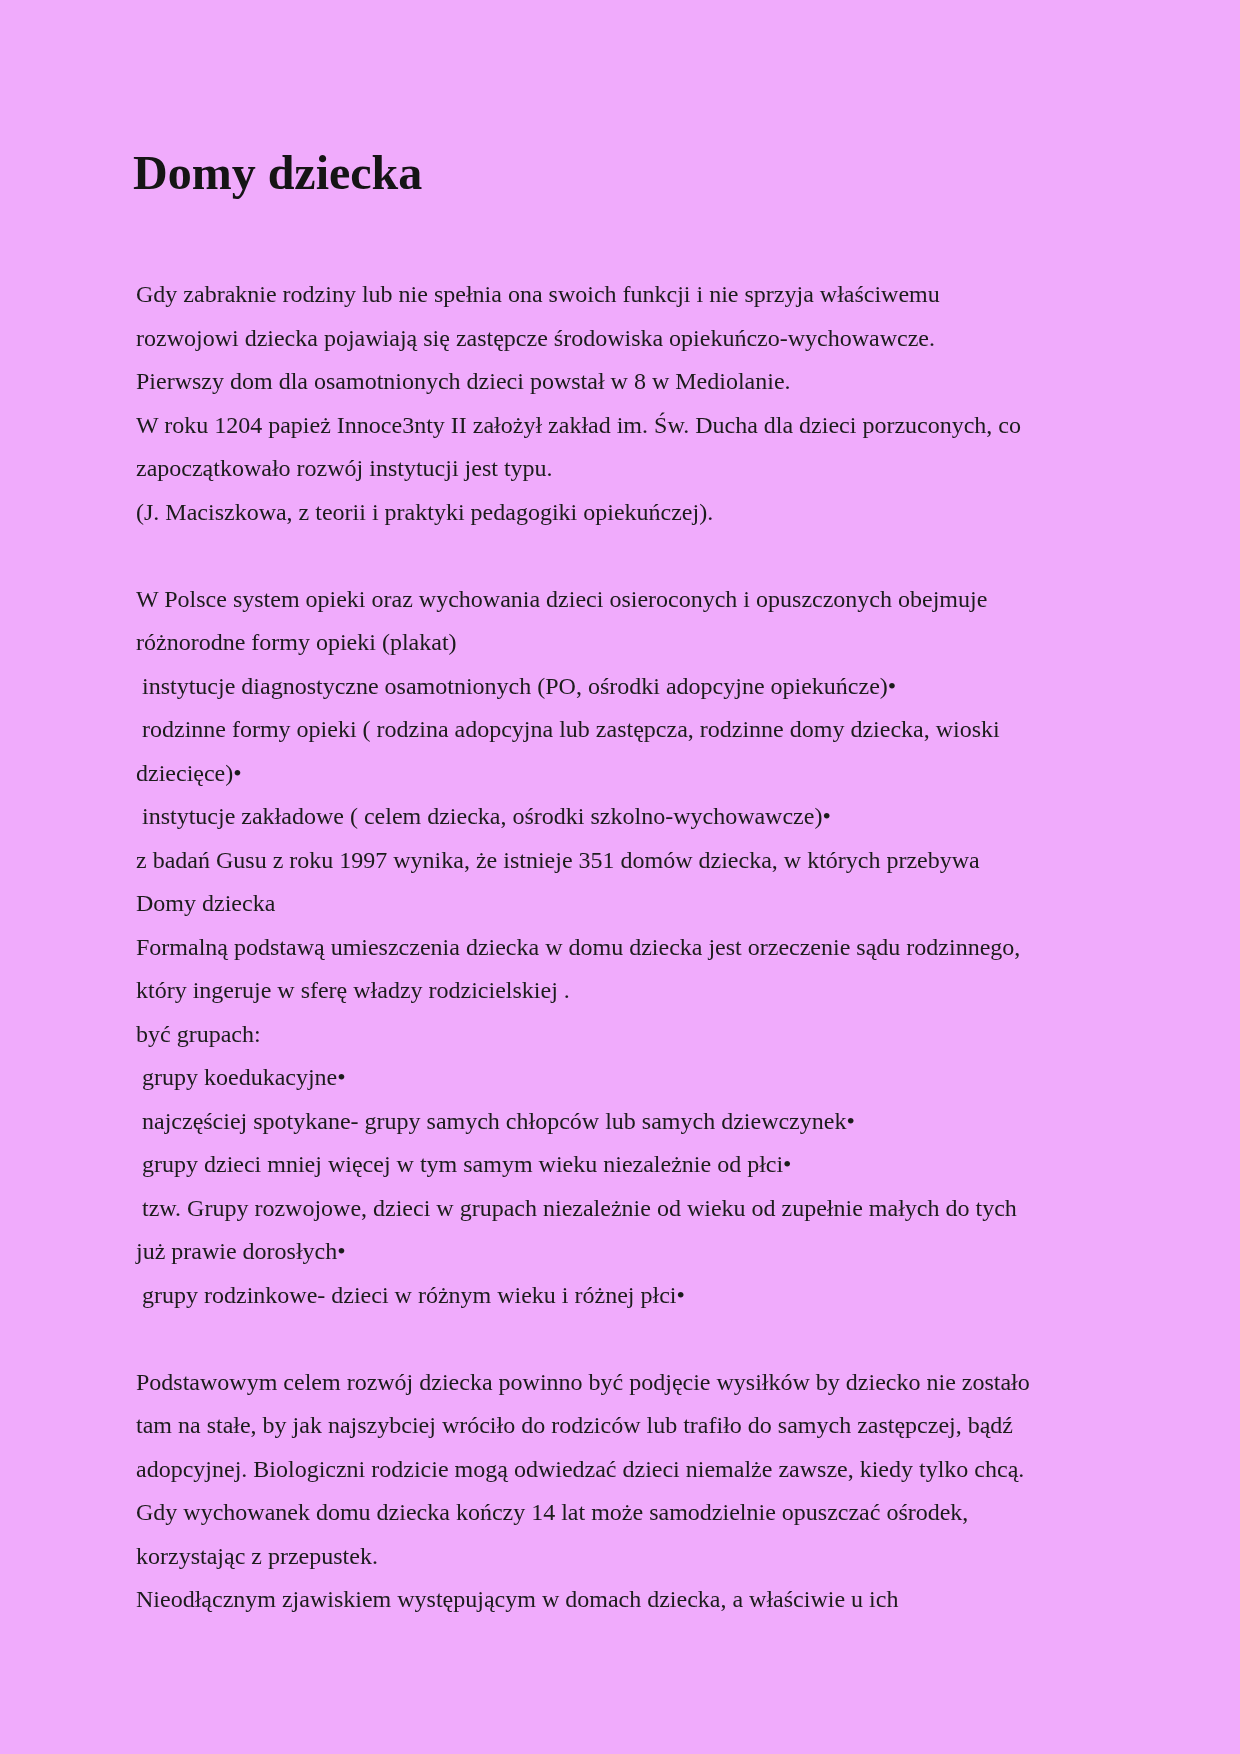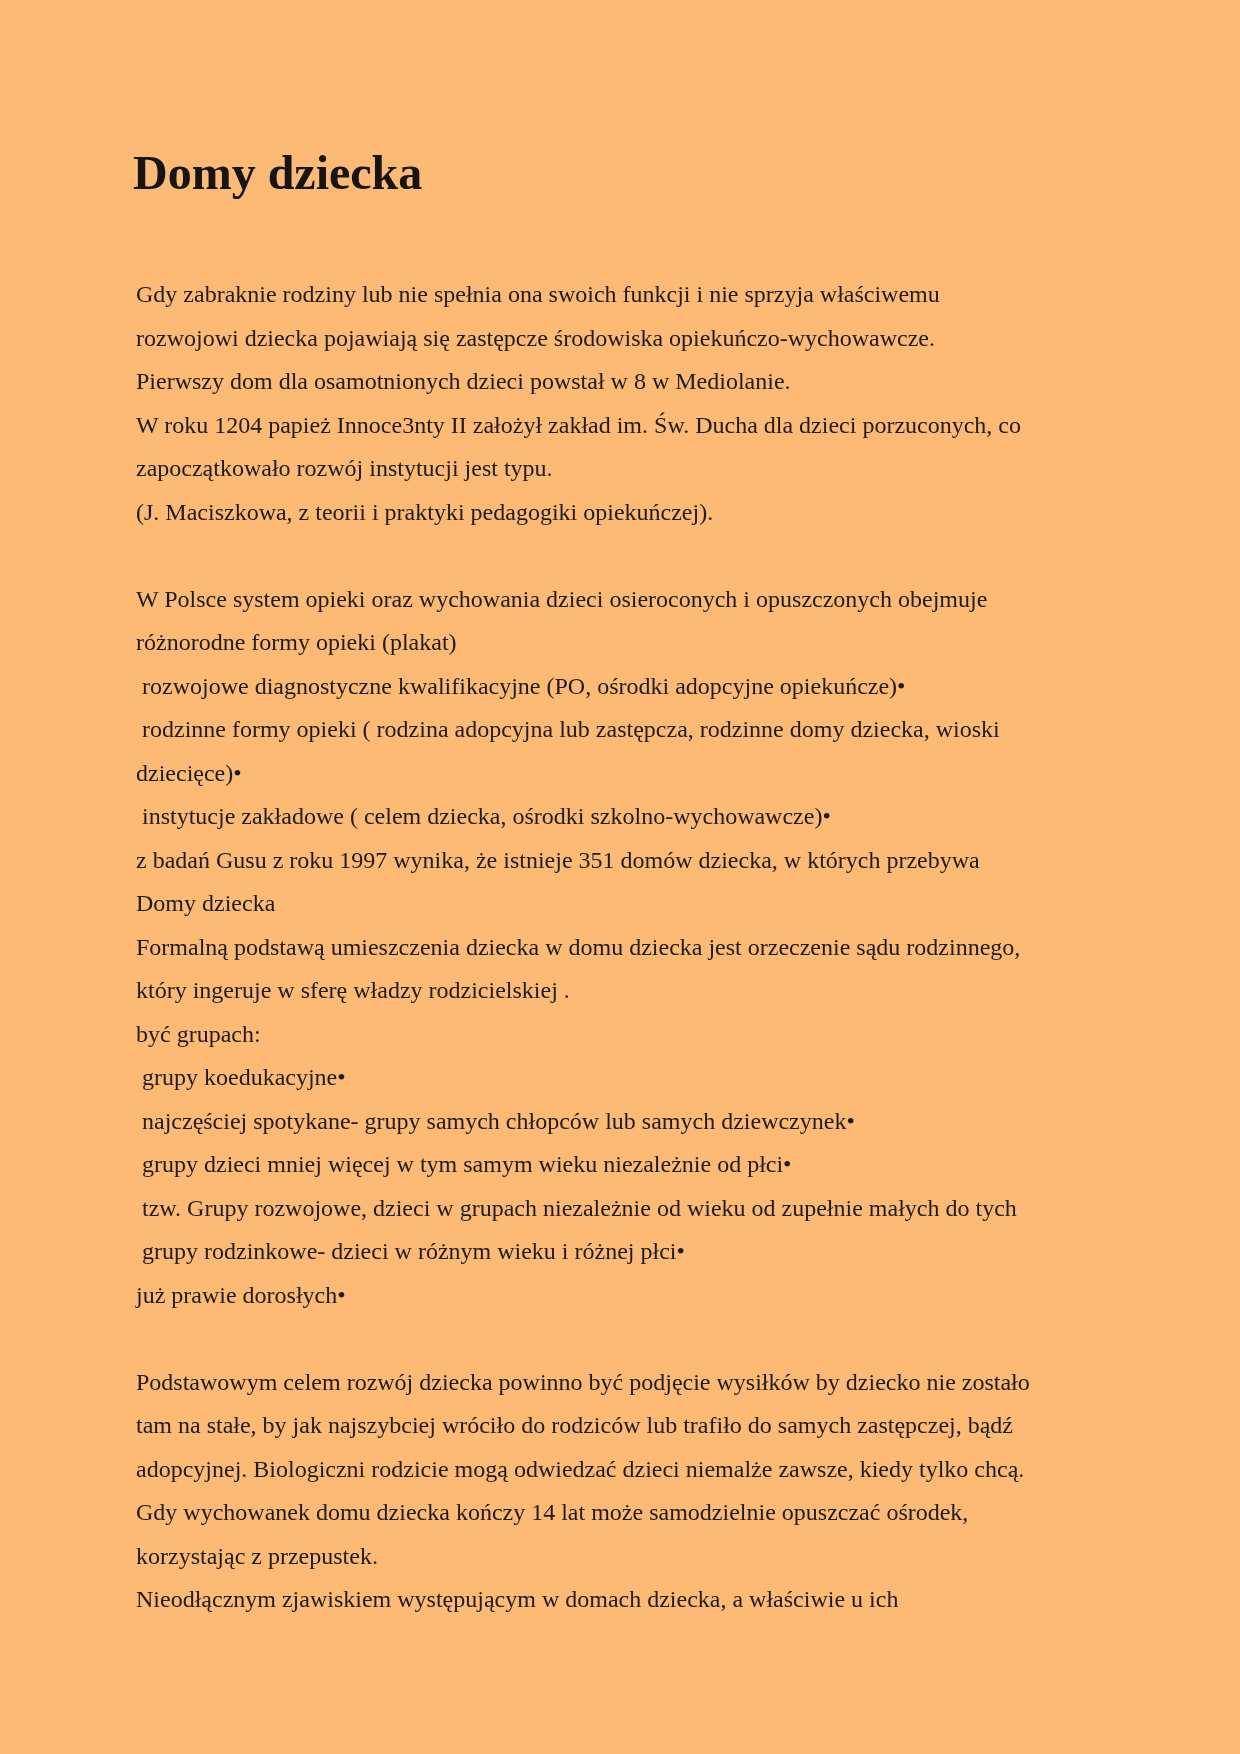--- a/index.html
+++ b/index.html
@@ -14,21 +14,21 @@
     position: relative;
     font-family: "Liberation Serif", "DejaVu Serif", serif;
     color: #1c1c1c;
     overflow: hidden;
   }
   .page {
     box-sizing: border-box;
     width: 1240px;
     height: 1754px;
     padding: 145px 60px 0 133px;
-    background: #fdba74;
+    background: #f0abfc;
   }
   .doc-title {
     font-size: 48px;
     font-weight: bold;
     line-height: 56px;
     margin: 0 0 73px 0;
     letter-spacing: 0px;
     color: #151515;
   }
   .doc-body {
@@ -51,35 +51,35 @@
   <div class="doc-body">
       <p class="line">Gdy zabraknie rodziny lub nie spełnia ona swoich funkcji i nie sprzyja właściwemu</p>
       <p class="line">rozwojowi dziecka pojawiają się zastępcze środowiska opiekuńczo-wychowawcze.</p>
       <p class="line">Pierwszy dom dla osamotnionych dzieci powstał w 8 w Mediolanie.</p>
       <p class="line">W roku 1204 papież Innoce3nty II założył zakład im. Św. Ducha dla dzieci porzuconych, co</p>
       <p class="line">zapoczątkowało rozwój instytucji jest typu.</p>
       <p class="line">(J. Maciszkowa, z teorii i praktyki pedagogiki opiekuńczej).</p>
       <p class="line">&nbsp;</p>
       <p class="line">W Polsce system opieki oraz wychowania dzieci osieroconych i opuszczonych obejmuje</p>
       <p class="line">różnorodne formy opieki (plakat)</p>
-      <p class="line"> rozwojowe diagnostyczne kwalifikacyjne (PO, ośrodki adopcyjne opiekuńcze)•</p>
+      <p class="line"> instytucje diagnostyczne osamotnionych (PO, ośrodki adopcyjne opiekuńcze)•</p>
       <p class="line"> rodzinne formy opieki ( rodzina adopcyjna lub zastępcza, rodzinne domy dziecka, wioski</p>
       <p class="line">dziecięce)•</p>
       <p class="line"> instytucje zakładowe ( celem dziecka, ośrodki szkolno-wychowawcze)•</p>
       <p class="line">z badań Gusu z roku 1997 wynika, że istnieje 351 domów dziecka, w których przebywa</p>
       <p class="line">Domy dziecka</p>
       <p class="line">Formalną podstawą umieszczenia dziecka w domu dziecka jest orzeczenie sądu rodzinnego,</p>
       <p class="line">który ingeruje w sferę władzy rodzicielskiej .</p>
       <p class="line">być grupach:</p>
       <p class="line"> grupy koedukacyjne•</p>
       <p class="line"> najczęściej spotykane- grupy samych chłopców lub samych dziewczynek•</p>
       <p class="line"> grupy dzieci mniej więcej w tym samym wieku niezależnie od płci•</p>
       <p class="line"> tzw. Grupy rozwojowe, dzieci w grupach niezależnie od wieku od zupełnie małych do tych</p>
+      <p class="line">już prawie dorosłych•</p>
       <p class="line"> grupy rodzinkowe- dzieci w różnym wieku i różnej płci•</p>
-      <p class="line">już prawie dorosłych•</p>
       <p class="line">&nbsp;</p>
       <p class="line">Podstawowym celem rozwój dziecka powinno być podjęcie wysiłków by dziecko nie zostało</p>
       <p class="line">tam na stałe, by jak najszybciej wróciło do rodziców lub trafiło do samych zastępczej, bądź</p>
       <p class="line">adopcyjnej. Biologiczni rodzicie mogą odwiedzać dzieci niemalże zawsze, kiedy tylko chcą.</p>
       <p class="line">Gdy wychowanek domu dziecka kończy 14 lat może samodzielnie opuszczać ośrodek,</p>
       <p class="line">korzystając z przepustek.</p>
       <p class="line">Nieodłącznym zjawiskiem występującym w domach dziecka, a właściwie u ich</p>
     </div>
 </div>
 

